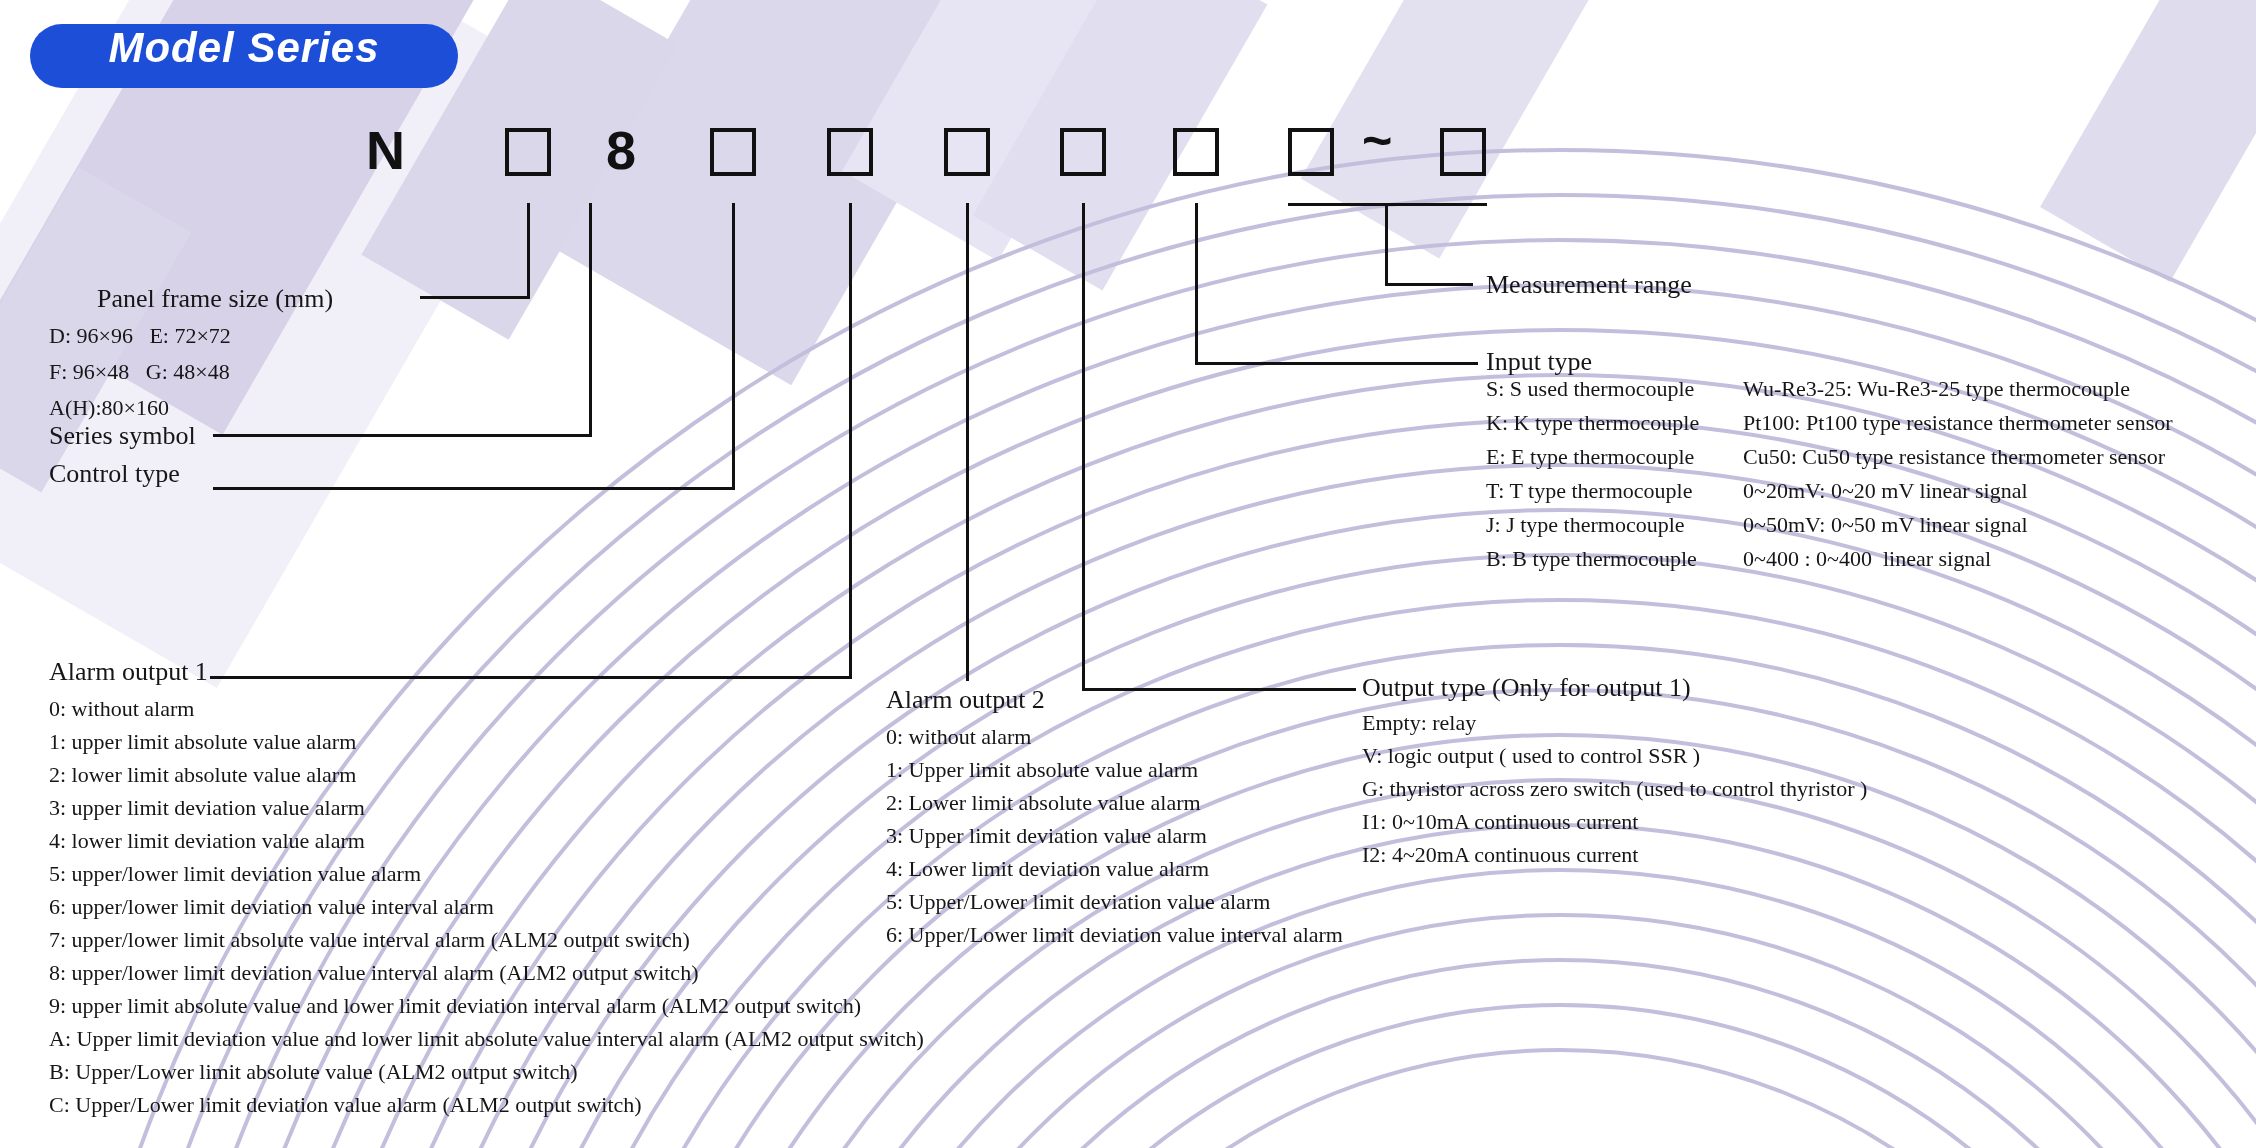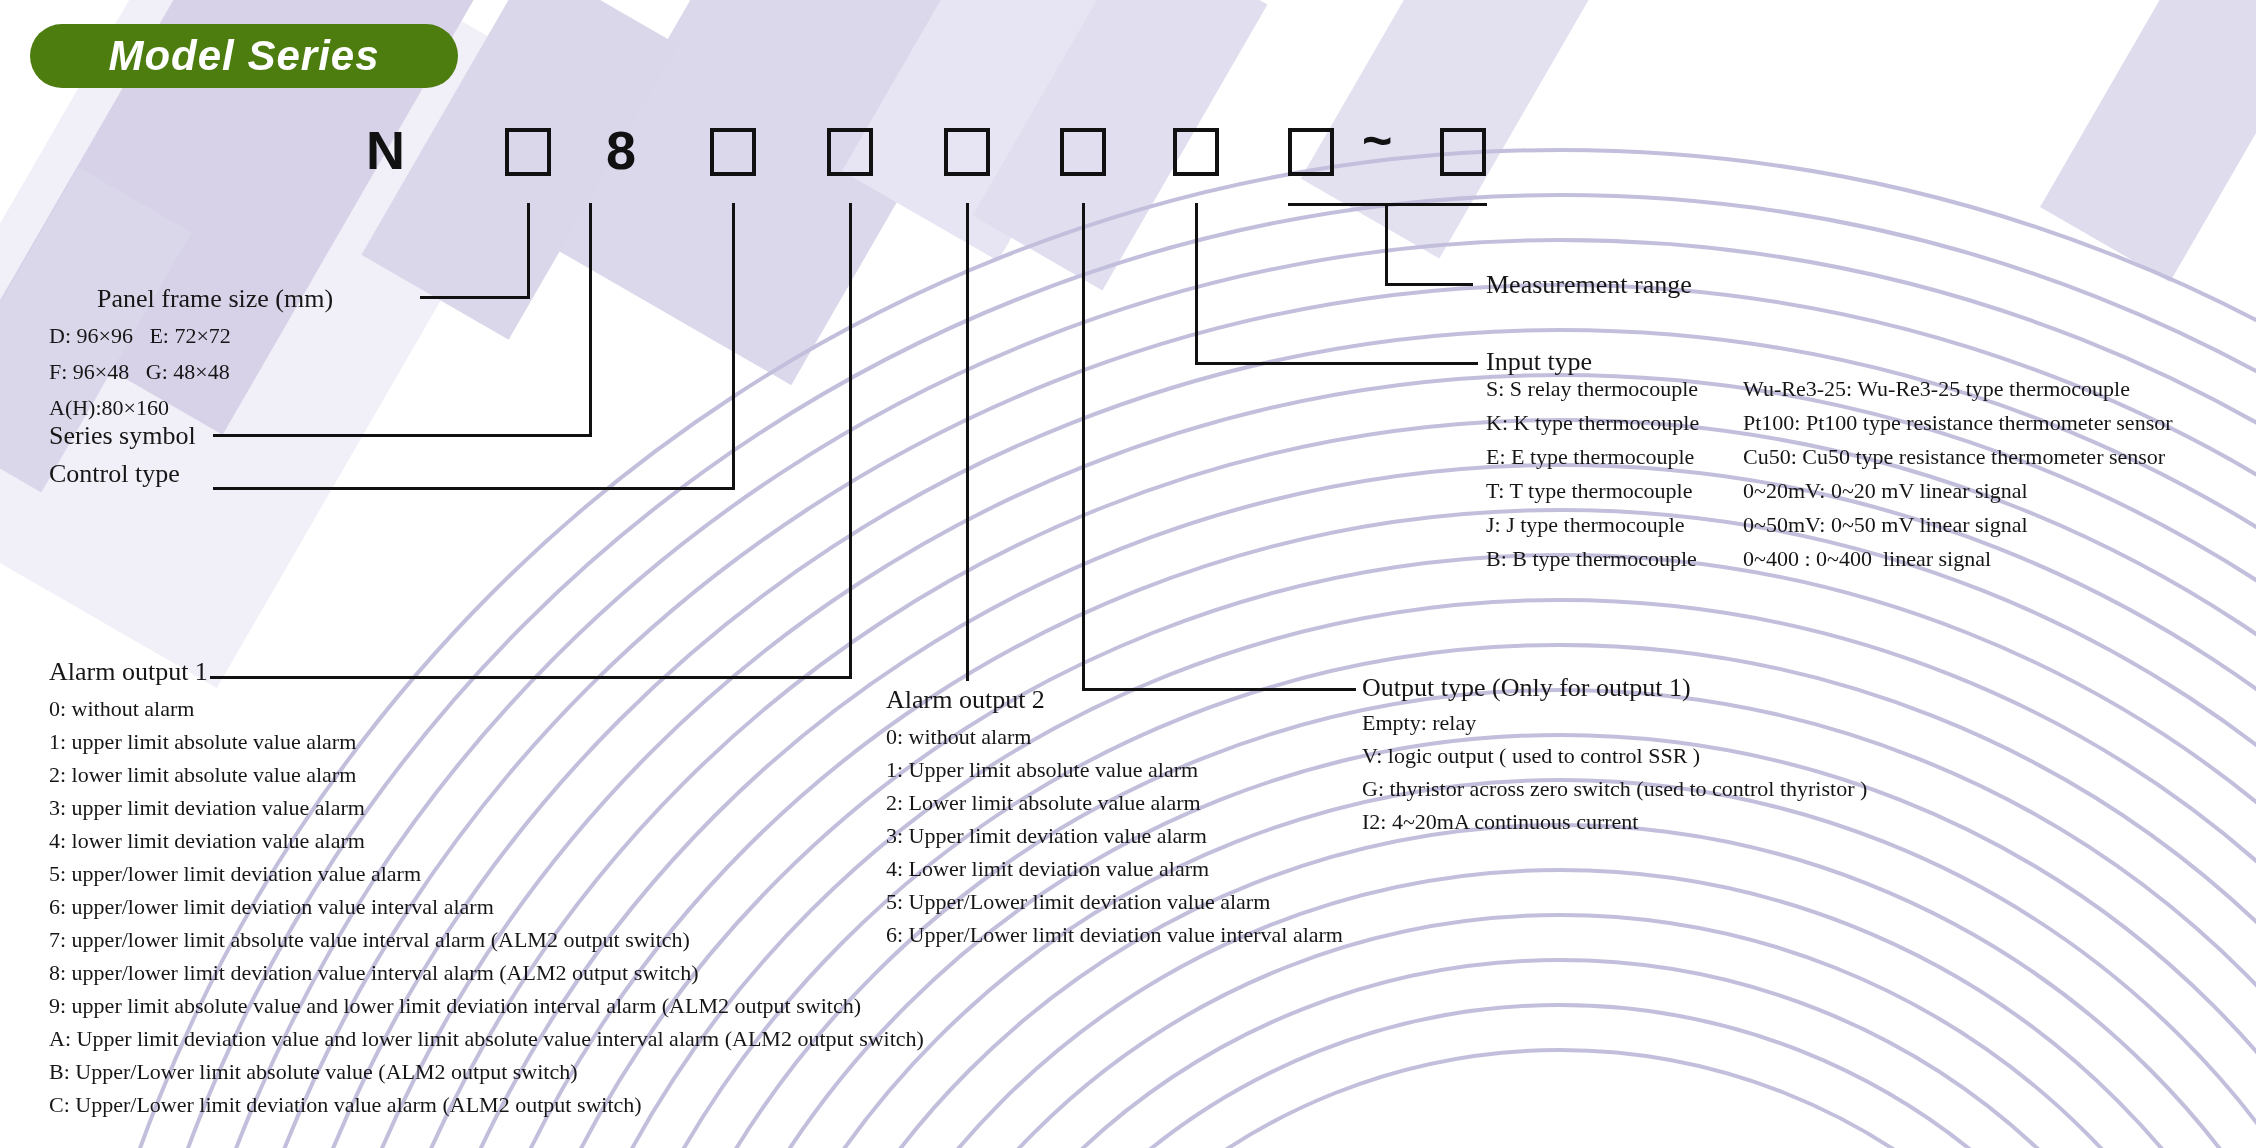--- a/index.html
+++ b/index.html
@@ -8,21 +8,21 @@
     font-family:"Liberation Serif", serif;color:#161616;
   }
   
   .band{position:absolute;z-index:1;}
   
   #curves{position:absolute;left:0;top:0;z-index:2;}
   #curves circle{fill:none;stroke:#c2bfdc;stroke-width:4px;}
   
   .badge{
     position:absolute;left:30px;top:24px;width:428px;height:64px;z-index:5;
-    background:#4d7c0f;border-radius:32px;display:flex;align-items:center;justify-content:center;
+    background:#1d4ed8;border-radius:32px;display:flex;justify-content:center;
   }
   .badge span{
     font-family:"Liberation Sans", sans-serif;font-weight:bold;font-style:italic;
     color:#ffffff;font-size:42px;letter-spacing:1px;white-space:pre;
   }
   
   .code-char{
     position:absolute;top:122px;z-index:5;font-family:"Liberation Sans", sans-serif;
     font-weight:bold;font-size:54px;color:#111;line-height:56px;white-space:pre;
   }
@@ -129,21 +129,21 @@
   <div class="lbl" style="left:49px;top:422px;">Series symbol</div>
   <div class="lbl" style="left:49px;top:460px;">Control type</div>
 
   <div class="lbl" style="left:49px;top:658px;">Alarm output 1</div>
   <div class="list" style="left:49px;top:692px;line-height:33px;"><div class="list-line">0: without alarm</div><div class="list-line">1: upper limit absolute value alarm</div><div class="list-line">2: lower limit absolute value alarm</div><div class="list-line">3: upper limit deviation value alarm</div><div class="list-line">4: lower limit deviation value alarm</div><div class="list-line">5: upper/lower limit deviation value alarm</div><div class="list-line">6: upper/lower limit deviation value interval alarm</div><div class="list-line">7: upper/lower limit absolute value interval alarm (ALM2 output switch)</div><div class="list-line">8: upper/lower limit deviation value interval alarm (ALM2 output switch)</div><div class="list-line">9: upper limit absolute value and lower limit deviation interval alarm (ALM2 output switch)</div><div class="list-line">A: Upper limit deviation value and lower limit absolute value interval alarm (ALM2 output switch)</div><div class="list-line">B: Upper/Lower limit absolute value (ALM2 output switch)</div><div class="list-line">C: Upper/Lower limit deviation value alarm (ALM2 output switch)</div></div>
 
   <div class="lbl" style="left:886px;top:686px;">Alarm output 2</div>
   <div class="list" style="left:886px;top:720px;line-height:33px;"><div class="list-line">0: without alarm</div><div class="list-line">1: Upper limit absolute value alarm</div><div class="list-line">2: Lower limit absolute value alarm</div><div class="list-line">3: Upper limit deviation value alarm</div><div class="list-line">4: Lower limit deviation value alarm</div><div class="list-line">5: Upper/Lower limit deviation value alarm</div><div class="list-line">6: Upper/Lower limit deviation value interval alarm</div></div>
 
   <div class="lbl" style="left:1362px;top:674px;">Output type (Only for output 1)</div>
-  <div class="list" style="left:1362px;top:706px;line-height:33px;"><div class="list-line">Empty: relay</div><div class="list-line">V: logic output ( used to control SSR )</div><div class="list-line">G: thyristor across zero switch (used to control thyristor )</div><div class="list-line">I2: 4~20mA continuous current</div></div>
+  <div class="list" style="left:1362px;top:706px;line-height:33px;"><div class="list-line">Empty: relay</div><div class="list-line">V: logic output ( used to control SSR )</div><div class="list-line">G: thyristor across zero switch (used to control thyristor )</div><div class="list-line">I1: 0~10mA continuous current</div><div class="list-line">I2: 4~20mA continuous current</div></div>
 
   <div class="lbl" style="left:1486px;top:348px;">Input type</div>
-  <div class="list" style="left:1486px;top:372px;line-height:34px;"><div class="list-line">S: S relay thermocouple</div><div class="list-line">K: K type thermocouple</div><div class="list-line">E: E type thermocouple</div><div class="list-line">T: T type thermocouple</div><div class="list-line">J: J type thermocouple</div><div class="list-line">B: B type thermocouple</div></div>
+  <div class="list" style="left:1486px;top:372px;line-height:34px;"><div class="list-line">S: S used thermocouple</div><div class="list-line">K: K type thermocouple</div><div class="list-line">E: E type thermocouple</div><div class="list-line">T: T type thermocouple</div><div class="list-line">J: J type thermocouple</div><div class="list-line">B: B type thermocouple</div></div>
   <div class="list" style="left:1743px;top:372px;line-height:34px;"><div class="list-line">Wu-Re3-25: Wu-Re3-25 type thermocouple</div><div class="list-line">Pt100: Pt100 type resistance thermometer sensor</div><div class="list-line">Cu50: Cu50 type resistance thermometer sensor</div><div class="list-line">0~20mV: 0~20 mV linear signal</div><div class="list-line">0~50mV: 0~50 mV linear signal</div><div class="list-line">0~400 : 0~400  linear signal</div></div>
 
   <div class="lbl" style="left:1486px;top:271px;">Measurement range</div>
 
 </div>
 
 </body></html>

